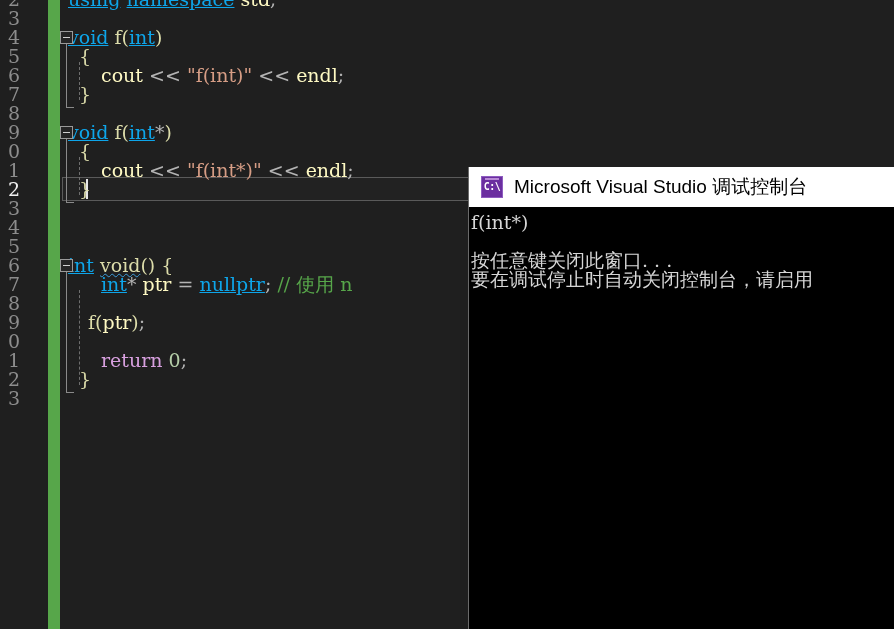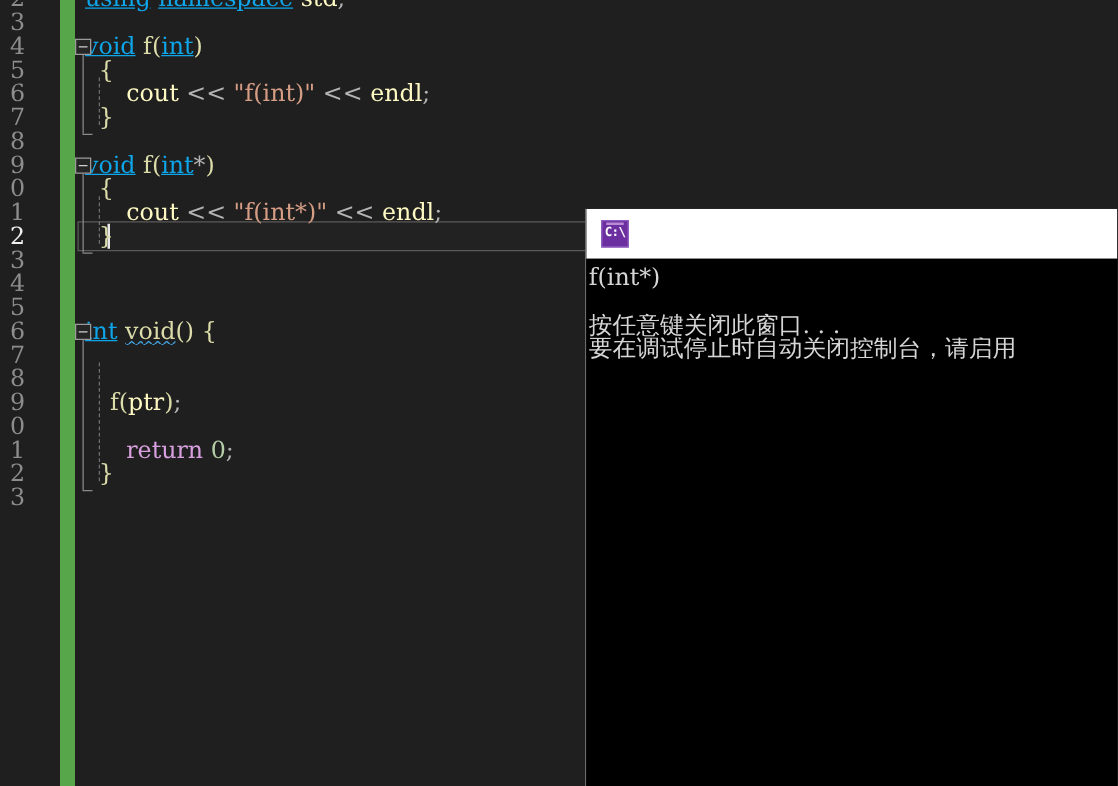--- a/index.html
+++ b/index.html
@@ -267,20 +267,21 @@
         <div class="code-text" style="top: 85px; left: 19px;"><span class="t-brace">}</span></div>
         <div class="code-text" style="top: 104px; left: 8px;"></div>
         <div class="code-text" style="top: 123px; left: 8px;"><span class="t-kw">void</span><span class="t-plain"> </span><span class="t-fn">f</span><span class="t-brace">(</span><span class="t-kw">int</span><span class="t-op">*</span><span class="t-brace">)</span></div>
         <div class="code-text" style="top: 142px; left: 19px;"><span class="t-brace">{</span></div>
         <div class="code-text" style="top: 161px; left: 41px;"><span class="t-var">cout</span><span class="t-plain"> </span><span class="t-op">&lt;&lt;</span><span class="t-plain"> </span><span class="t-str">"f(int*)"</span><span class="t-plain"> </span><span class="t-op">&lt;&lt;</span><span class="t-plain"> </span><span class="t-var">endl</span><span class="t-op">;</span></div>
         <div class="code-text" style="top: 180px; left: 19px;"><span class="t-brace">}</span></div>
         <div class="code-text" style="top: 199px; left: 8px;"></div>
         <div class="code-text" style="top: 218px; left: 8px;"></div>
         <div class="code-text" style="top: 237px; left: 8px;"></div>
         <div class="code-text" style="top: 256px; left: 8px;"><span class="t-kw">int</span><span class="t-plain"> </span><span class="t-fn squiggle">void</span><span class="t-brace">(</span><span class="t-brace">)</span><span class="t-plain"> </span><span class="t-brace">{</span></div>
+        <div class="code-text" style="top: 275px; left: 41px;"><span class="t-kw">int</span><span class="t-op">*</span><span class="t-plain"> </span><span class="t-var">ptr</span><span class="t-plain"> </span><span class="t-op">=</span><span class="t-plain"> </span><span class="t-kw">nullptr</span><span class="t-op">;</span><span class="t-plain"> </span><span class="t-cmt">// 使用 n</span></div>
         <div class="code-text" style="top: 294px; left: 8px;"></div>
         <div class="code-text" style="top: 313px; left: 28px;"><span class="t-fn">f</span><span class="t-brace">(</span><span class="t-var">ptr</span><span class="t-brace">)</span><span class="t-op">;</span></div>
         <div class="code-text" style="top: 332px; left: 8px;"></div>
         <div class="code-text" style="top: 351px; left: 41px;"><span class="t-ctl">return</span><span class="t-plain"> </span><span class="t-num">0</span><span class="t-op">;</span></div>
         <div class="code-text" style="top: 370px; left: 19px;"><span class="t-brace">}</span></div>
         <div class="code-text" style="top: 389px; left: 8px;"></div>
         <div class="foldbox" style="left: 0px; top: 31px;"></div>
         <div class="guide-solid" style="left: 6px; top: 44px; height: 63px;"></div>
         <div class="guide-foot" style="left: 6px; top: 107px; width: 8px;"></div>
         <div class="guide-dash" style="left: 19px; top: 62px; height: 38px;"></div>
@@ -293,20 +294,21 @@
         <div class="guide-foot" style="left: 6px; top: 392px; width: 8px;"></div>
         <div class="guide-dash" style="left: 19px; top: 290px; height: 95px;"></div>
       </div>
   </div>
 
   <div id="console">
     <div id="console-titlebar">
       <div id="console-icon">
         <span class="glyph">C:\</span>
       </div>
+      <div id="console-title-text">Microsoft Visual Studio 调试控制台</div>
     </div>
     <div id="console-body">
         <div class="conline">f(int*)</div>
         <div class="conline spacer">&nbsp;</div>
         <div class="conline">按任意键关闭此窗口. . .</div>
         <div class="conline">要在调试停止时自动关闭控制台，请启用</div>
       </div>
   </div>
 
 </div>

